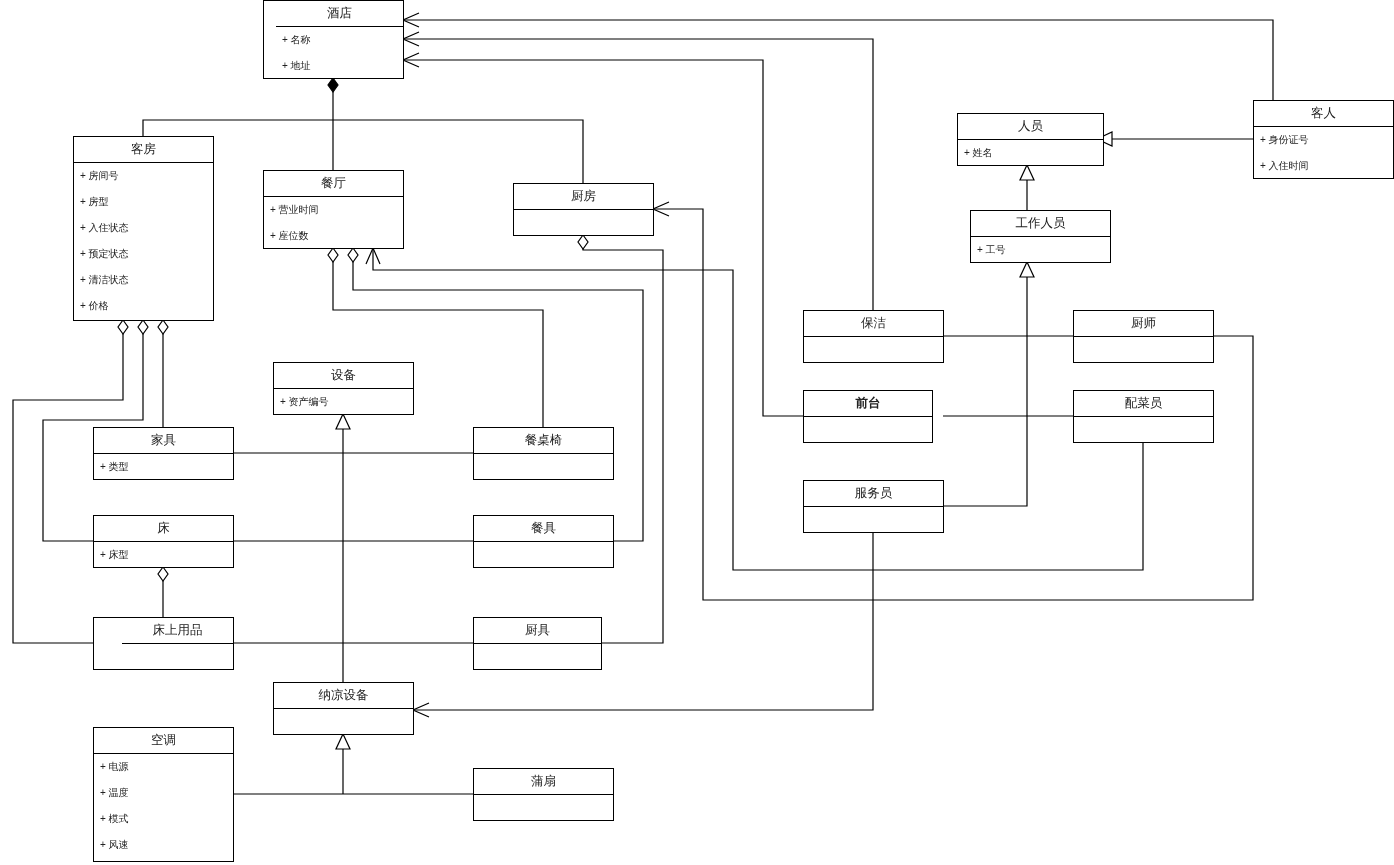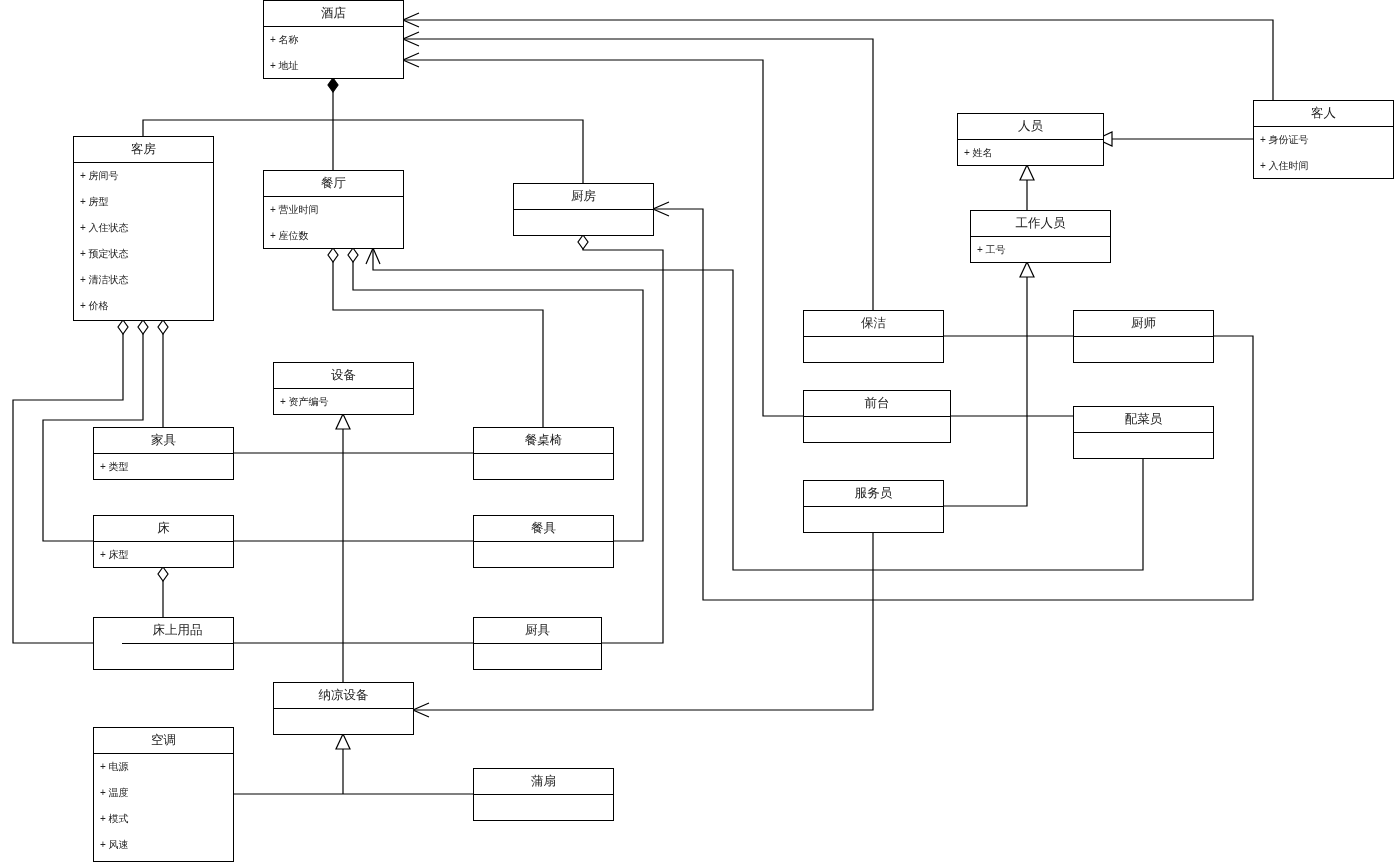--- a/index.html
+++ b/index.html
@@ -51,21 +51,21 @@
       <polyline points="419,53 403,60 419,67" fill="none" stroke="#000" stroke-width="1.2"></polyline>
       <polyline points="669,202 653,209 669,216" fill="none" stroke="#000" stroke-width="1.2"></polyline>
       <polyline points="429,703 413,710 429,717" fill="none" stroke="#000" stroke-width="1.2"></polyline>
       <polyline points="366,264 373,248 380,264" fill="none" stroke="#000" stroke-width="1.2"></polyline>
       <polygon points="1097,139 1112,132 1112,146" fill="#fff" stroke="#000" stroke-width="1.2"></polygon>
       <polygon points="1027,165 1034,180 1020,180" fill="#fff" stroke="#000" stroke-width="1.2"></polygon>
       <polygon points="1027,262 1034,277 1020,277" fill="#fff" stroke="#000" stroke-width="1.2"></polygon>
       <polygon points="343,414 350,429 336,429" fill="#fff" stroke="#000" stroke-width="1.2"></polygon>
       <polygon points="343,734 350,749 336,749" fill="#fff" stroke="#000" stroke-width="1.2"></polygon>
     </svg>
-<div class="uml-class" style="left: 263px; top: 0px; width: 141px; height: 79px;">
+<div class="uml-class" style="left: 263px; top: 0px; width: 141px; height: 79px; padding-left: 12px;">
       <div class="uml-head">酒店</div>
       <div class="uml-attrs">
         <div class="uml-attr">+ 名称</div>
         <div class="uml-attr">+ 地址</div>
       </div>
     </div>
     <div class="uml-class" style="left: 73px; top: 136px; width: 141px; height: 185px;">
       <div class="uml-head">客房</div>
       <div class="uml-attrs">
         <div class="uml-attr">+ 房间号</div>
@@ -103,33 +103,33 @@
     <div class="uml-class" style="left: 957px; top: 210px; width: 141px; height: 53px; margin-left: 13px;">
       <div class="uml-head">工作人员</div>
       <div class="uml-attrs">
         <div class="uml-attr">+ 工号</div>
       </div>
     </div>
     <div class="uml-class" style="left: 803px; top: 310px; width: 141px; height: 53px;">
       <div class="uml-head">保洁</div>
       <div class="uml-attrs"></div>
     </div>
-    <div class="uml-class" style="left: 803px; top: 390px; width: 148px; height: 53px;">
+    <div class="uml-class" style="left: 803px; top: 390px; width: 130px; height: 53px; font-weight: bold;">
       <div class="uml-head">前台</div>
       <div class="uml-attrs"></div>
     </div>
     <div class="uml-class" style="left: 803px; top: 480px; width: 141px; height: 53px;">
       <div class="uml-head">服务员</div>
       <div class="uml-attrs"></div>
     </div>
     <div class="uml-class" style="left: 1073px; top: 310px; width: 141px; height: 53px;">
       <div class="uml-head">厨师</div>
       <div class="uml-attrs"></div>
     </div>
-    <div class="uml-class" style="left: 1073px; top: 406px; width: 141px; height: 53px;">
+    <div class="uml-class" style="left: 1073px; top: 390px; width: 141px; height: 53px;">
       <div class="uml-head">配菜员</div>
       <div class="uml-attrs"></div>
     </div>
     <div class="uml-class" style="left: 273px; top: 362px; width: 141px; height: 53px;">
       <div class="uml-head">设备</div>
       <div class="uml-attrs">
         <div class="uml-attr">+ 资产编号</div>
       </div>
     </div>
     <div class="uml-class" style="left: 93px; top: 427px; width: 141px; height: 53px;">

